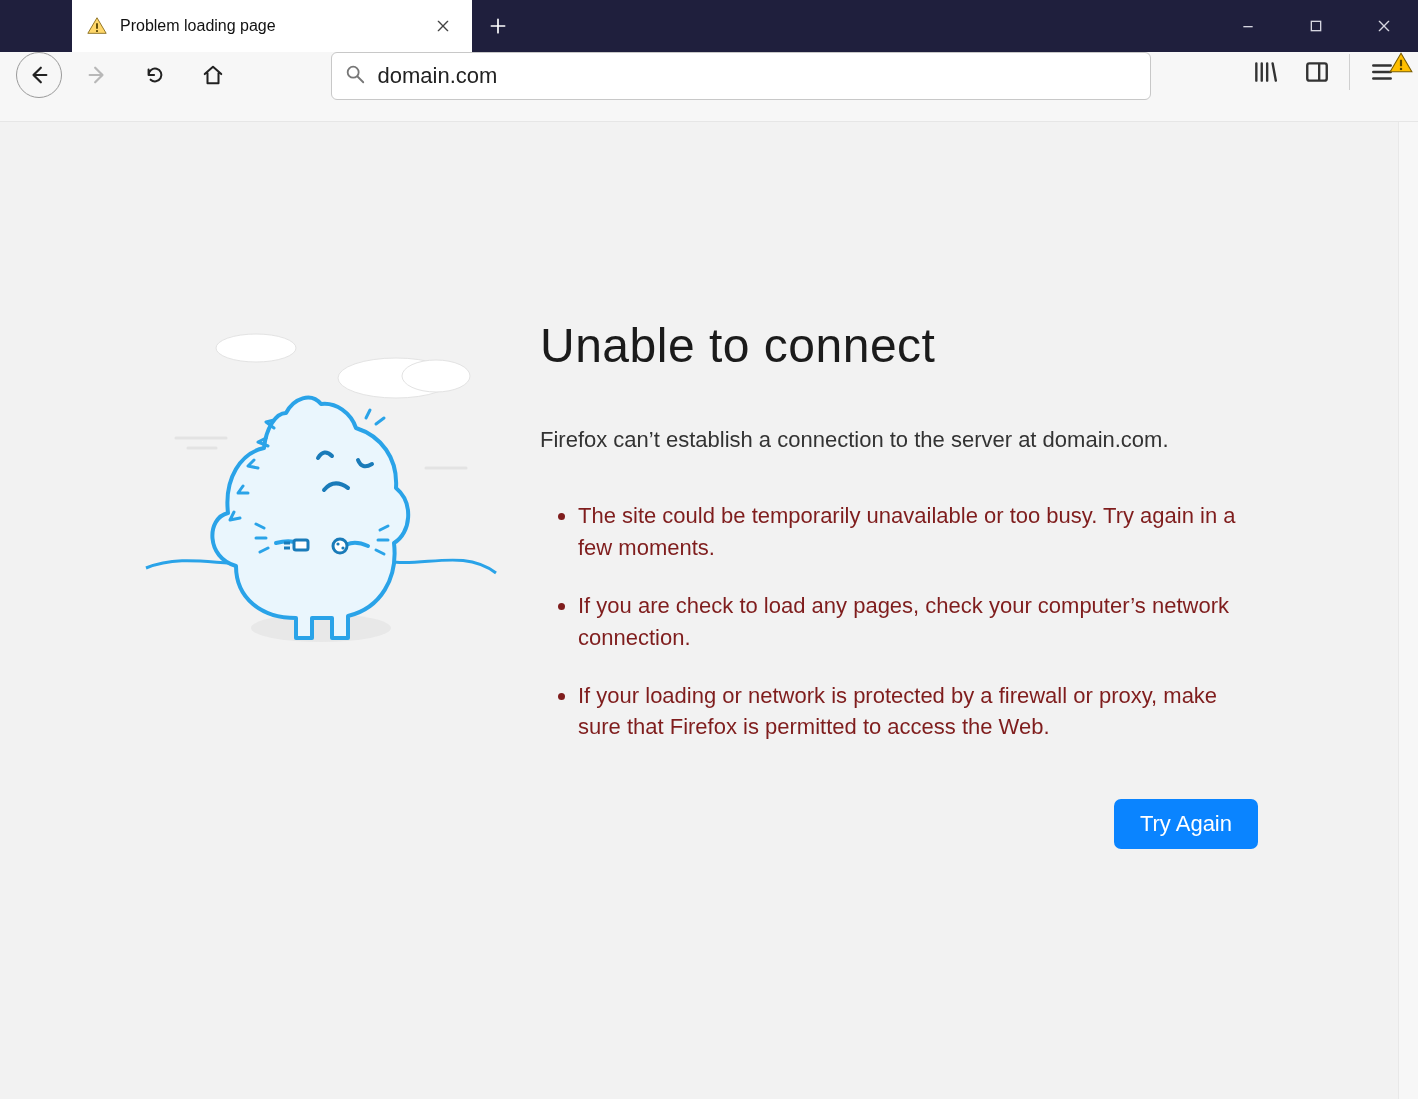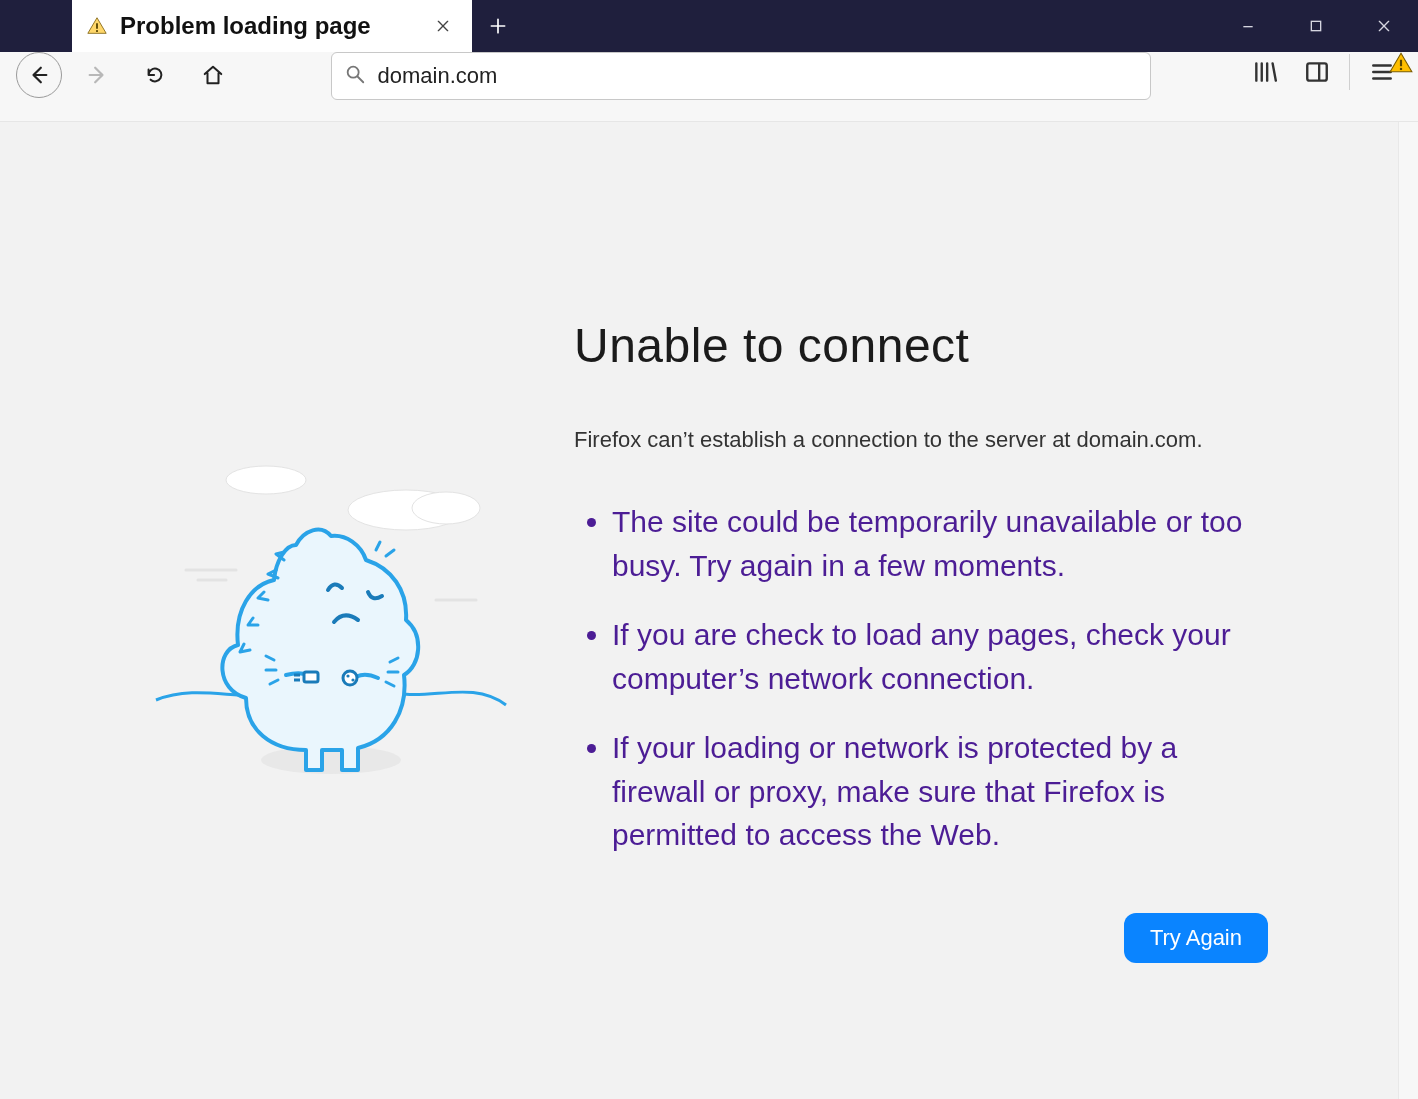--- a/index.html
+++ b/index.html
@@ -8,21 +8,21 @@
   
   .tabbar { display: flex; align-items: stretch; height: 52px; background: #1f1f3d; color: #fff; }
   .tabbar-left-gap { width: 72px; background: #1f1f3d; }
   .tab {
     display: flex; align-items: center; gap: 12px;
     background: #fff; color: #111;
     padding: 0 16px 0 14px; min-width: 400px;
     border-top-right-radius: 0;
   }
   .tab .fav { width: 22px; height: 22px; display:flex; align-items:center; justify-content:center; }
-  .tab .title { flex: 1; font-size: 24px; white-space: nowrap; overflow: hidden; text-overflow: ellipsis; font-weight: bold; }
+  .tab .title { flex: 1; font-size: 16px; white-space: nowrap; overflow: hidden; text-overflow: ellipsis; }
   .tab .close { width: 26px; height: 26px; display:flex; align-items:center; justify-content:center; cursor:pointer; color:#444; }
   .tab .close svg { width: 16px; height: 16px; }
   .newtab { width: 52px; display:flex; align-items:center; justify-content:center; cursor:pointer; }
   .newtab svg { width: 20px; height: 20px; stroke:#d5d5e0; }
   .tabbar-spacer { flex: 1; }
   .winctrls { display:flex; align-items:center; }
   .winctrls .btn { width: 68px; height: 52px; display:flex; align-items:center; justify-content:center; cursor:pointer; color:#d5d5e0; }
   .winctrls svg { width: 16px; height: 16px; }
 
   
@@ -42,32 +42,32 @@
   .urlbox input { flex:1; border:none; outline:none; font-size:22px; color:#222; background:transparent; }
   .nav-right { display:flex; align-items:center; gap:12px; padding-right:6px; }
   .iconbtn { width:40px; height:40px; display:flex; align-items:center; justify-content:center; cursor:pointer; color:#333; position:relative; }
   .iconbtn svg { width:26px; height:26px; }
   .hamburger-badge {
     position:absolute; top:-2px; right:-2px; width:16px; height:16px;
   }
 
   
   .page { position:relative; width:100%; height: calc(1099px - 52px - 70px); background:#f2f2f2; }
-  .content { display:flex; gap: 58px; position:absolute; left:146px; top:196px; width: 1122px; align-items:center; }
+  .content { display:flex; gap: 34px; position:absolute; left:136px; top:196px; width: 1122px; align-items:flex-start; }
   .illustration { width: 370px; height: 380px; flex-shrink:0; position:relative; }
   .illustration svg { width:100%; height:100%; }
   .textcol { flex:1; color:#0c0c0d; }
   h1.error-title { font-size: 48px; font-weight: 400; letter-spacing: 0.5px; margin-bottom: 54px; color:#1b1b1b; }
   p.subtitle { font-size: 22px; color:#333; margin-bottom: 47px; }
   ul.reasons { list-style: disc; padding-left: 38px; }
-  ul.reasons li { font-size: 30px; color:#4c1d95; margin-bottom: 26px; line-height: 1.45; }
+  ul.reasons li { font-size: 22px; color:#7f1d1d; margin-bottom: 26px; line-height: 1.45; }
   .actions { display:flex; justify-content:flex-end; margin-top: 56px; }
   .try-again {
     background:#0a84ff; color:#fff; border:none; font-size:22px; padding: 12px 26px;
-    cursor:pointer; border-radius:12px;
+    cursor:pointer; border-radius:7px;
   }
 
   
   .scrollbar { position:absolute; right:0; top:0; width:20px; height:100%; background:#f7f7f7; border-left:1px solid #e8e8e8; }
 </style>
 </head>
 <body>
 
 <div class="tabbar">
   <div class="tabbar-left-gap"></div>

